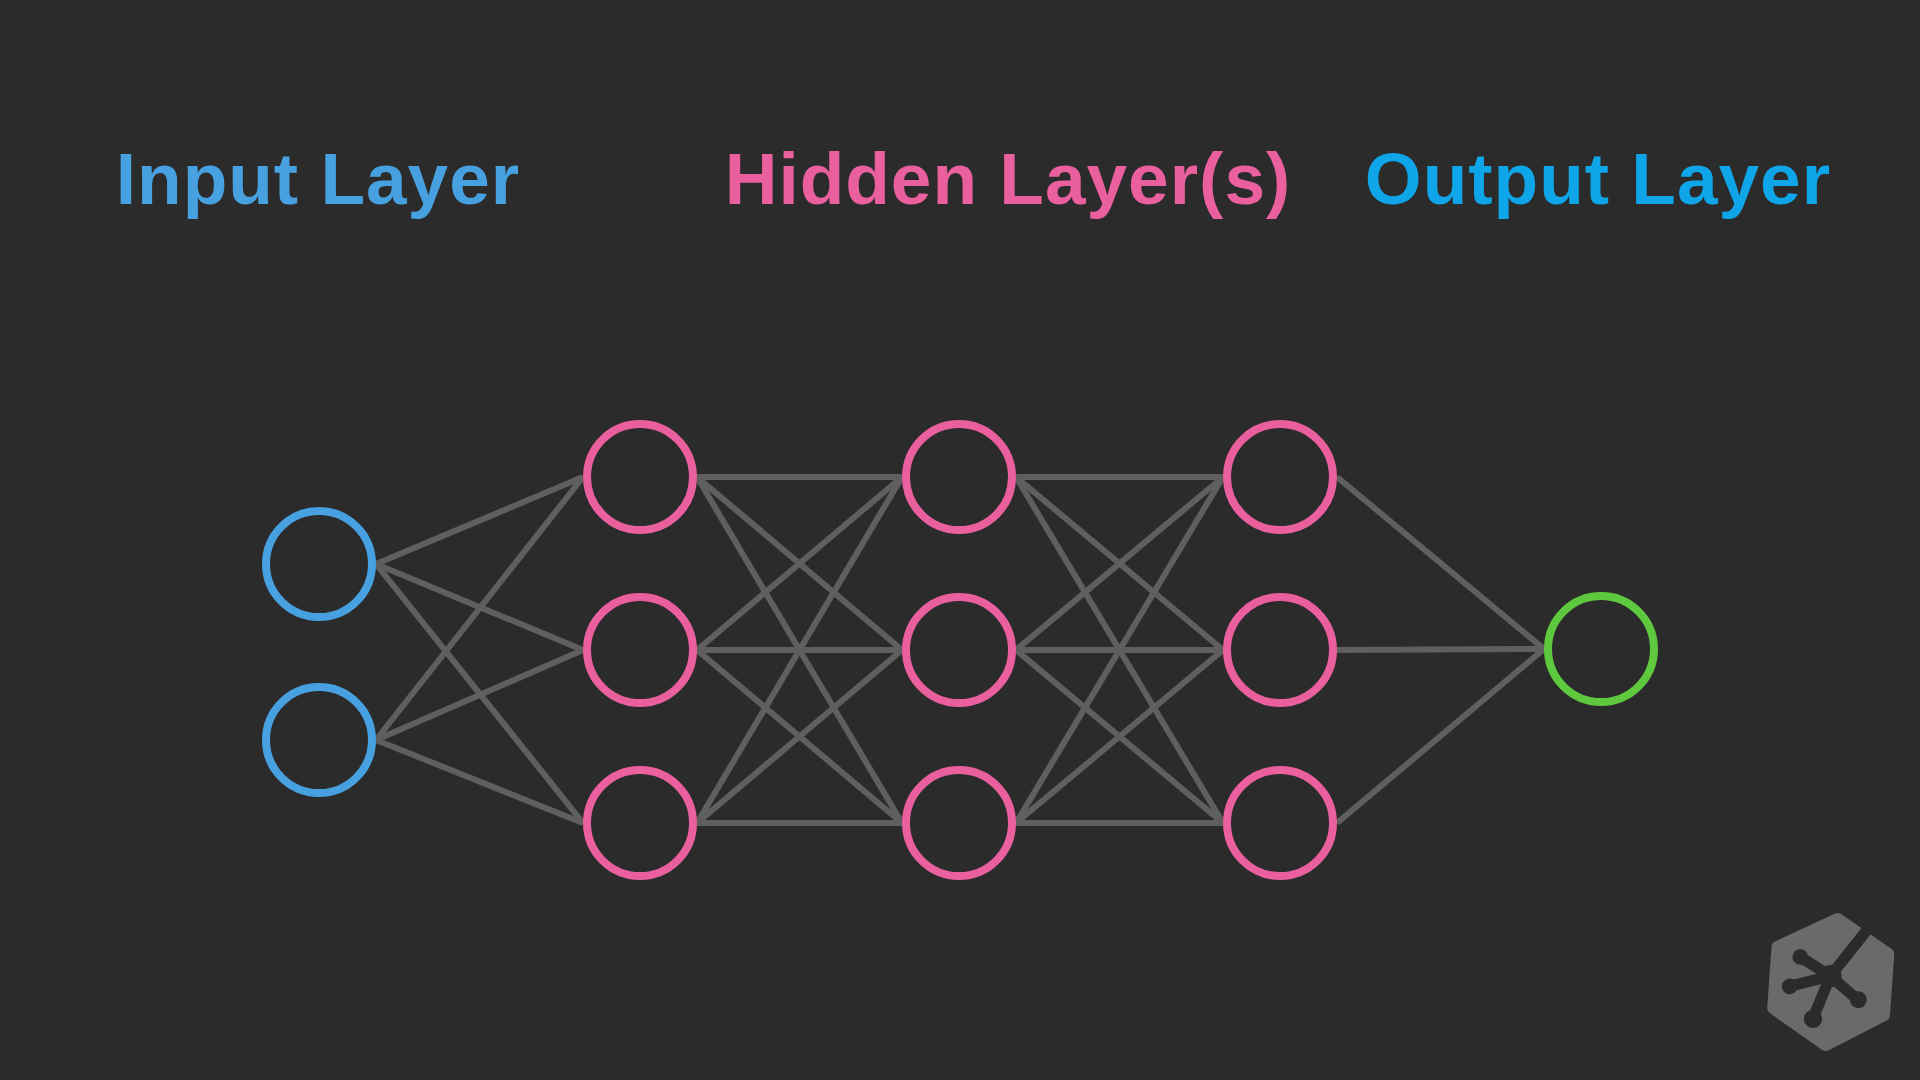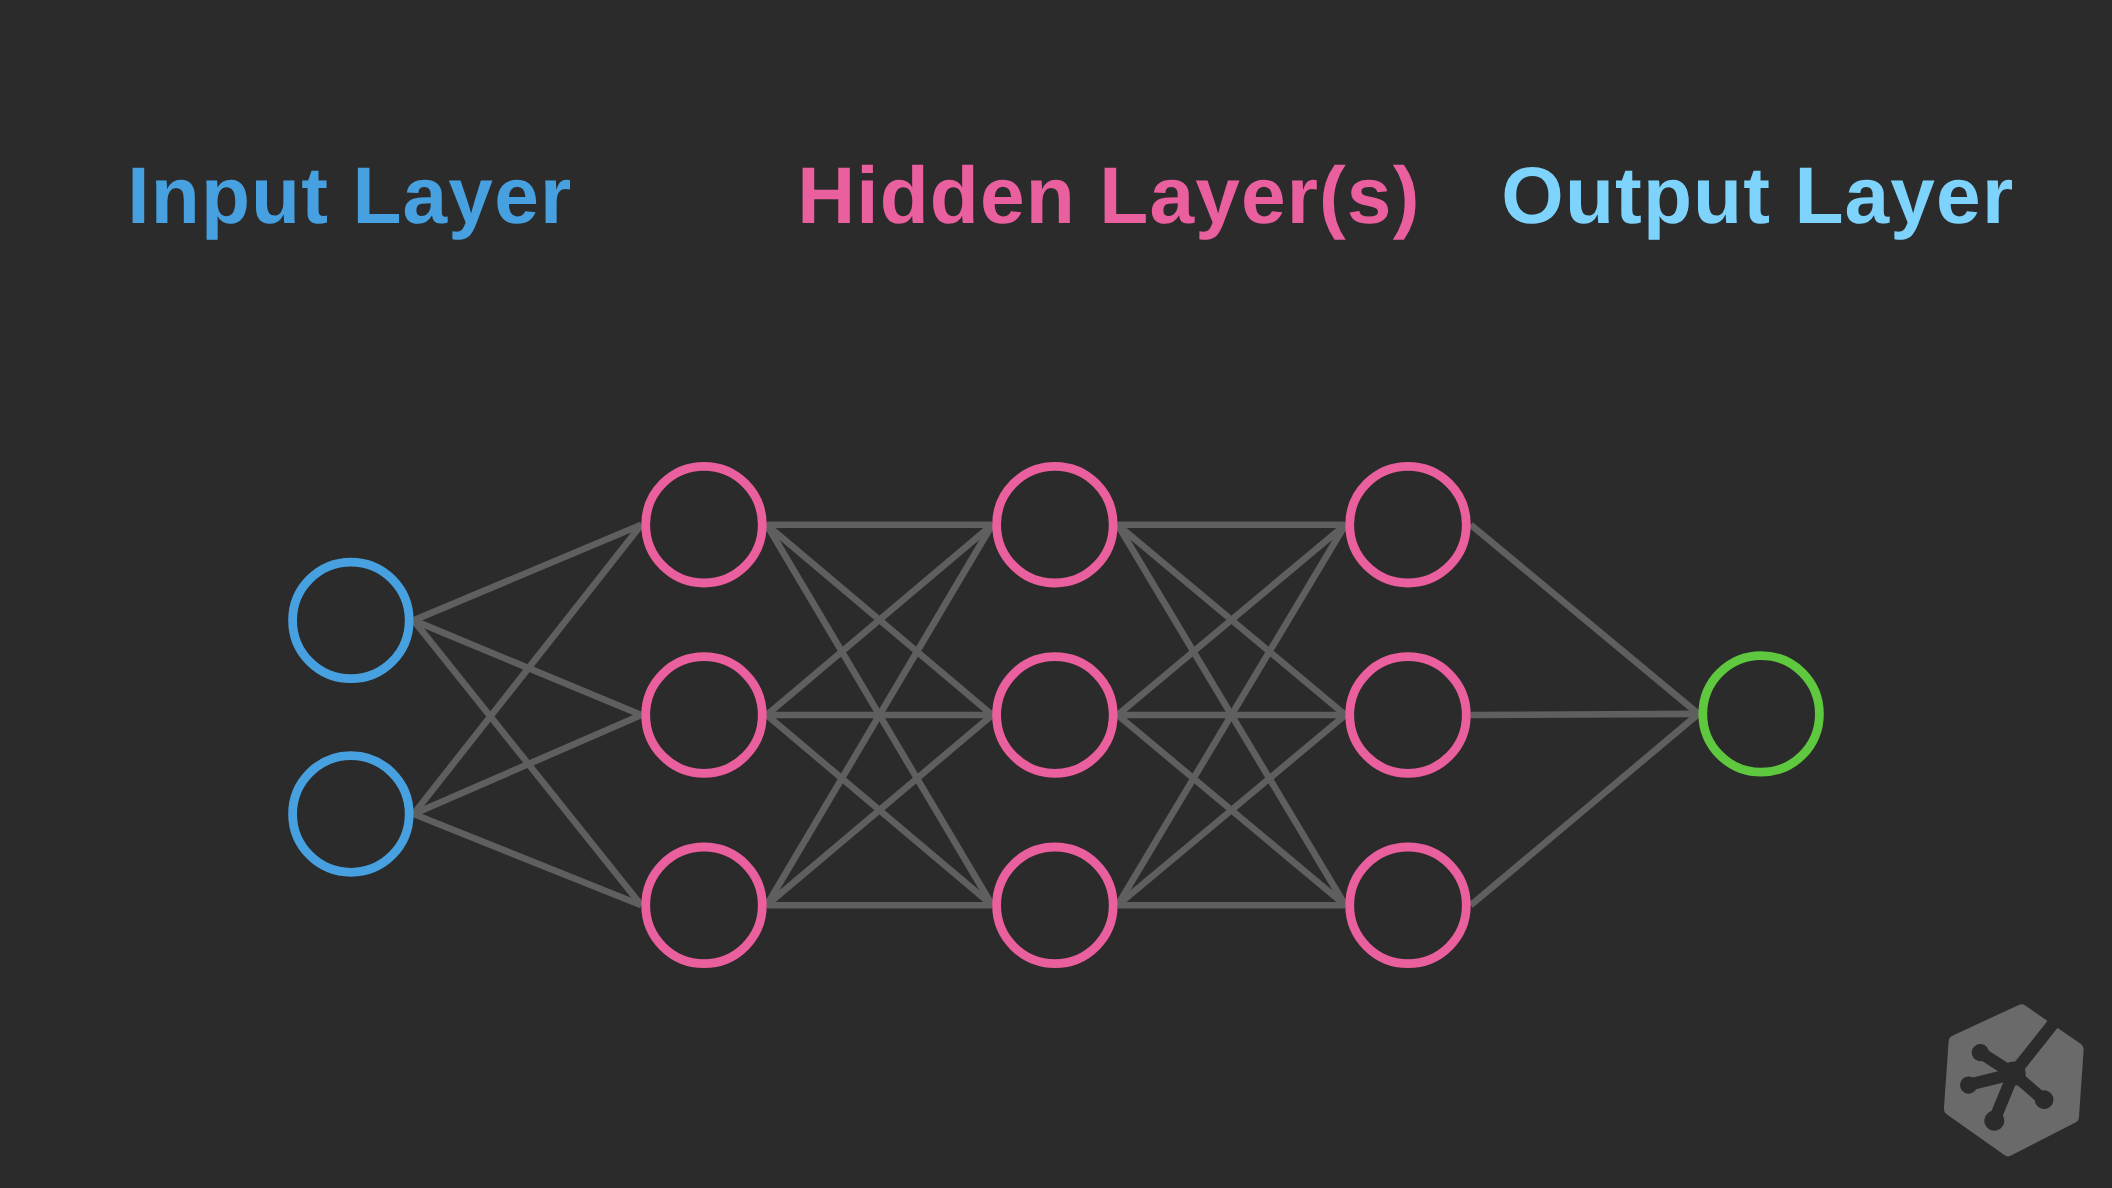--- a/index.html
+++ b/index.html
@@ -83,21 +83,21 @@
         <circle cx="959" cy="823" r="53" fill="#2c2b2b" stroke="#ea5f9d" stroke-width="8"></circle>
         <circle cx="1280" cy="477" r="53" fill="#2c2b2b" stroke="#ea5f9d" stroke-width="8"></circle>
         <circle cx="1280" cy="650" r="53" fill="#2c2b2b" stroke="#ea5f9d" stroke-width="8"></circle>
         <circle cx="1280" cy="823" r="53" fill="#2c2b2b" stroke="#ea5f9d" stroke-width="8"></circle>
         <circle cx="1601" cy="649" r="53" fill="#2c2b2b" stroke="#5ec83e" stroke-width="8"></circle>
       </g>
   </svg>
 
   <div class="layer-label" style="color: rgb(71, 161, 224); left: 318px; text-align: center;">Input Layer</div>
   <div class="layer-label" style="color: rgb(234, 95, 157); left: 1008px;">Hidden Layer(s)</div>
-  <div class="layer-label" style="color: #7dd3fc; left: 1598px;">Output Layer</div>
+  <div class="layer-label" style="color: #0ea5e9; left: 1598px;">Output Layer</div>
 
   <svg id="brand-logo" viewBox="0 0 200 214">
     <g transform="rotate(4 100 107)">
 
       <path d="M105 10 L186 58 L186 152 L100 204 L16 153 L16 59 Z" stroke-linejoin="round" stroke-width="18" fill="#6a6a6a" stroke="#6a6a6a"></path>
 
       <g>
         <circle cx="100" cy="98" r="17" fill="#2c2b2b"></circle>
         <line x1="100" y1="98" x2="56" y2="74" stroke="#2c2b2b" stroke-width="17" stroke-linecap="round"></line>
         <circle cx="52" cy="72" r="12" fill="#2c2b2b"></circle>

